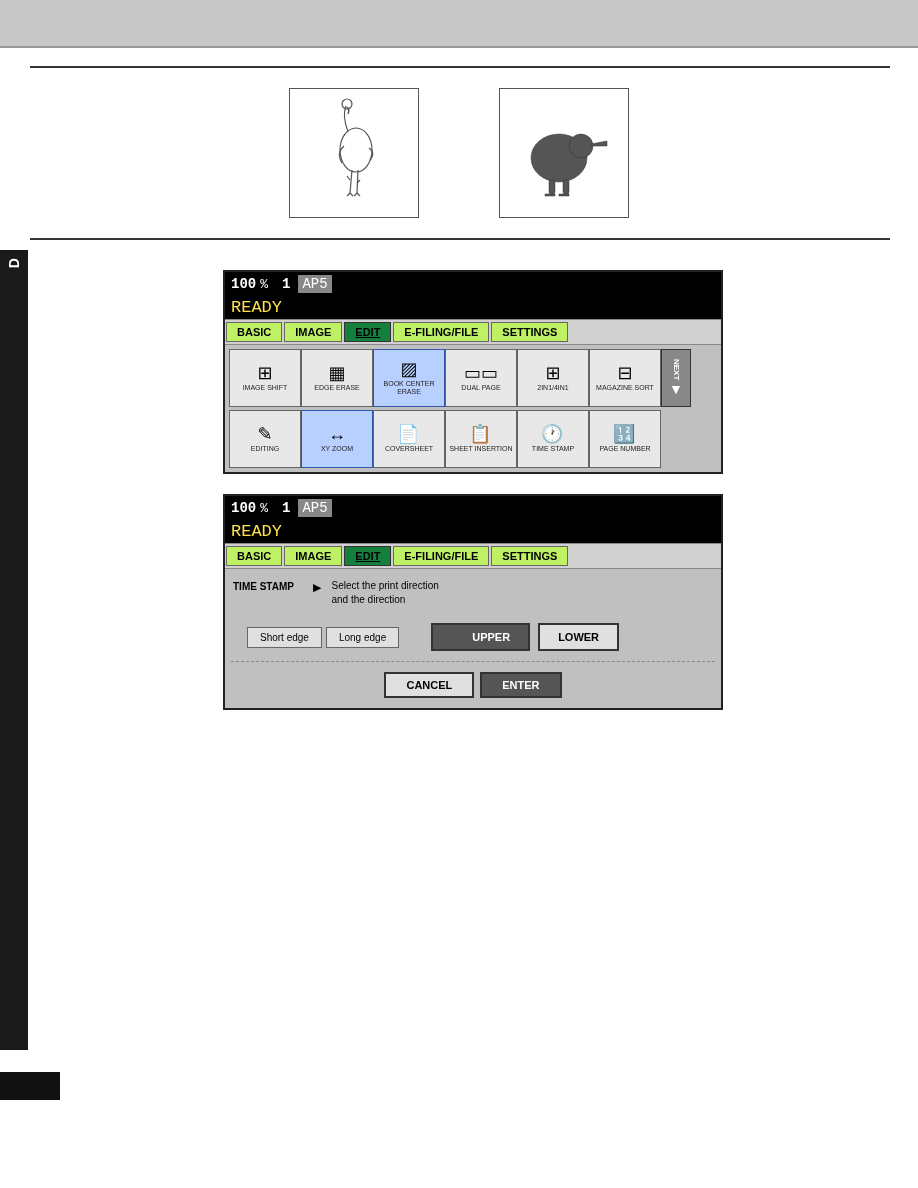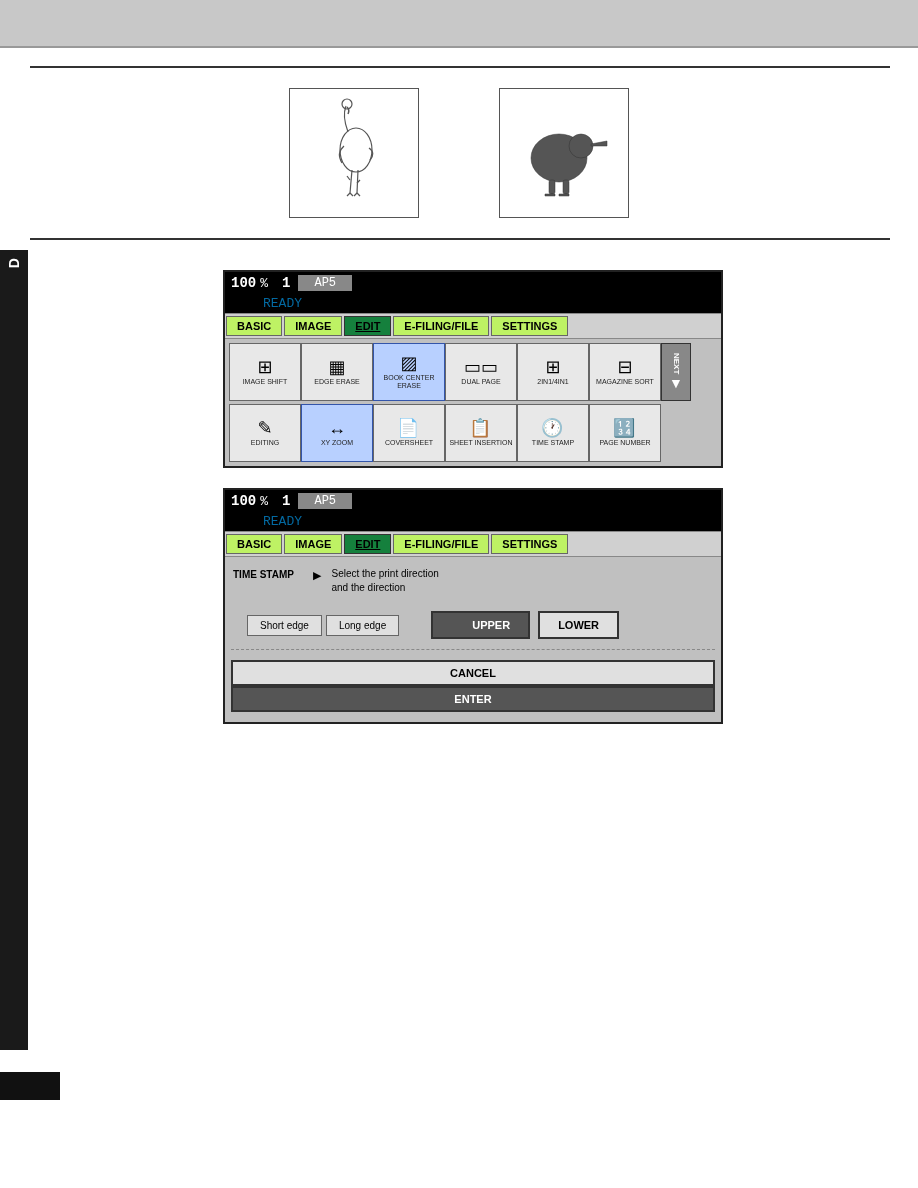--- a/index.html
+++ b/index.html
@@ -103,25 +103,24 @@
       font-size: 14px;
     }
 
     .screen-status-bar .copy-count {
       font-weight: bold;
       font-size: 14px;
     }
 
     .screen-ready {
       background: #000;
-      color: #0369a1;
+      color: #fde047;
       padding: 2px 6px;
-      font-size: 13px;
+      font-size: 17px;
       font-family: 'Courier New', monospace;
-      margin-left: 32px;
     }
 
     
     .tab-bar {
       background: #d0d0d0;
       display: flex;
       border-top: 1px solid #888;
       border-bottom: 1px solid #888;
     }
 
@@ -257,22 +256,22 @@
     }
 
     .dotted-divider {
       border-top: 1px dashed #888;
       margin: 6px 0;
     }
 
     .action-buttons {
       display: flex;
       justify-content: center;
+      gap: 6px;
       padding: 4px 0;
-      flex-direction: column;
     }
 
     .action-btn {
       padding: 5px 20px;
       font-size: 11px;
       font-weight: bold;
       cursor: pointer;
       border: 2px solid #333;
     }
 
@@ -318,22 +317,22 @@
     }
 
     
     .flamingo-svg { width: 80px; height: 110px; }
     
     .kiwi-svg { width: 90px; height: 90px; }
 
     .aps-badge {
       background: #888;
       color: #fff;
-      font-size: 12px;
-      padding: 1px 16px;
+      font-size: 14px;
+      padding: 1px 4px;
       margin-left: 4px;
     }
   </style>
 </head>
 <body>
 
 <div class="top-bar"></div>
 
 <div style="padding: 0 30px;">
   <div class="divider" style="margin-top: 18px;"></div>

